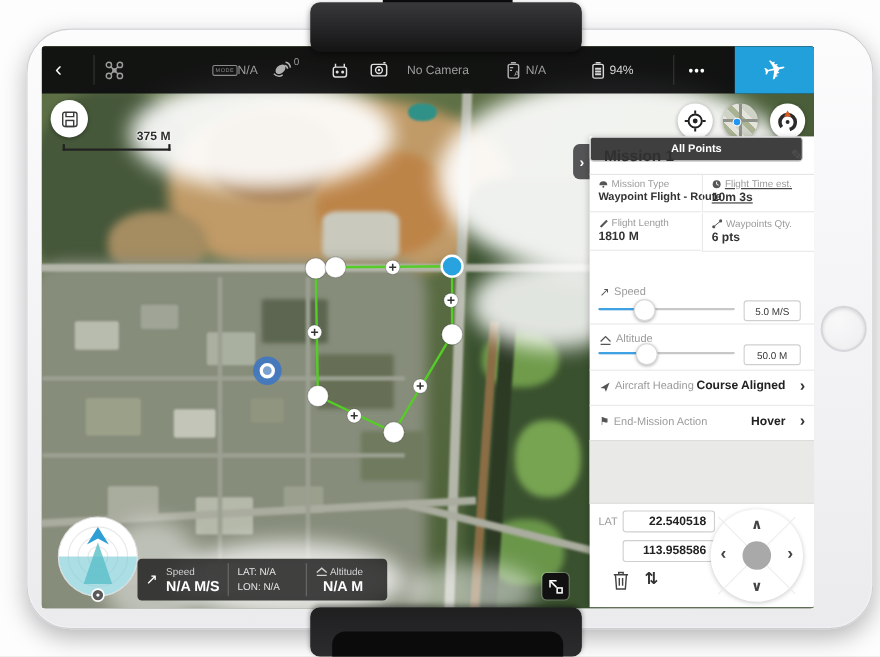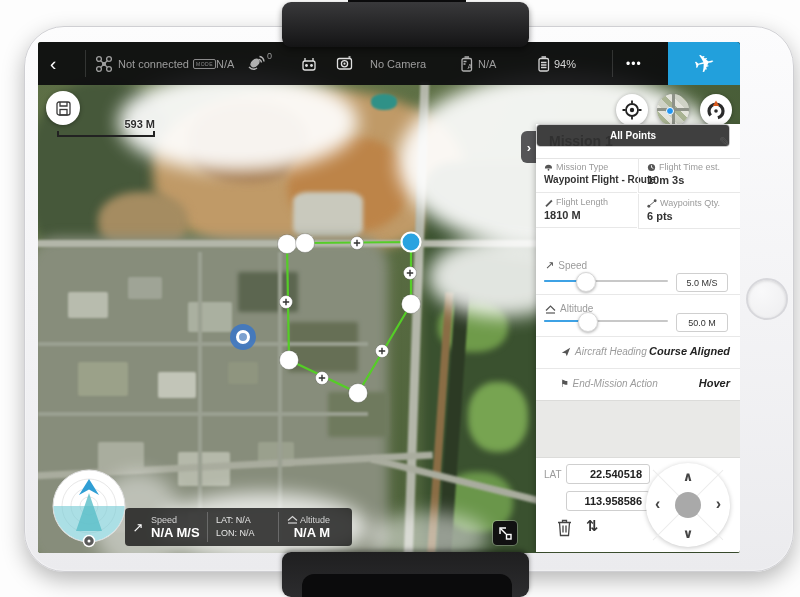--- a/index.html
+++ b/index.html
@@ -52,21 +52,21 @@
   .tab{flex:1;display:flex;align-items:center;justify-content:center;font-size:10px;}
   .tab.active{background:#3f3f3f;color:#fff;font-weight:bold;}
   .tab.inactive{background:#f1f1ef;color:#333;}
   .sec-label{position:absolute;left:9px;font-size:10px;color:#9b9b9b;display:flex;align-items:center;gap:4px;}
   .slider{position:absolute;left:8px;width:124px;height:14px;}
   .slider .track{position:absolute;left:0;right:0;top:6px;height:2px;background:#c8c8c8;border-radius:1px;}
   .slider .fill{position:absolute;left:0;top:6px;height:2px;background:#3ea2e5;border-radius:1px;}
   .slider .knob{position:absolute;top:-2px;width:18px;height:18px;border-radius:50%;background:#fff;border:1px solid #d8d8d8;box-shadow:0 1px 3px rgba(0,0,0,.3);}
   .valbox{position:absolute;right:12px;width:50px;height:17px;border:1px solid #cfcfcf;border-radius:3px;display:flex;align-items:center;justify-content:center;font-size:9px;color:#333;background:#fff;}
   .hr{position:absolute;left:0;width:204px;height:1px;background:#e8e8e8;}
-  .prow{position:absolute;left:16px;width:204px;height:32px;font-style:italic;}
+  .prow{position:absolute;left:0;width:204px;height:32px;}
   .prow .rv{position:absolute;right:26px;top:9px;font-size:11px;font-weight:bold;color:#222;}
   .prow .chev{position:absolute;right:8px;top:6px;font-size:15px;font-weight:bold;color:#333;}
   .gray-gap{left:0;top:276px;width:204px;height:56px;background:#e9e9e7;border-top:1px solid #dcdcda;border-bottom:1px solid #dcdcda;}
   .coord-label{position:absolute;left:8px;font-size:10px;color:#9b9b9b;}
   .coord-field{position:absolute;left:30px;width:84px;height:20px;border:1px solid #cfcfcf;border-radius:3px;background:#fff;display:flex;align-items:center;justify-content:flex-end;padding-right:7px;box-sizing:border-box;font-size:11px;font-weight:bold;color:#222;}
   .dpad{position:absolute;left:110px;top:339px;width:84px;height:84px;border-radius:50%;background:#fff;box-shadow:0 1px 5px rgba(0,0,0,.22);}
   .dpad:before,.dpad:after{content:"";position:absolute;left:50%;top:50%;width:118%;height:1px;background:#ececec;}
   .dpad:before{transform:translate(-50%,-50%) rotate(45deg);}
   .dpad:after{transform:translate(-50%,-50%) rotate(-45deg);}
   .dp{position:absolute;font-size:13px;font-weight:bold;color:#444;z-index:2;}
@@ -173,21 +173,20 @@
             <g stroke="#9d9d9d" stroke-width="1.3" fill="none">
               <circle cx="4" cy="4" r="2.4"></circle>
               <circle cx="14" cy="4" r="2.4"></circle>
               <circle cx="4" cy="14" r="2.4"></circle>
               <circle cx="14" cy="14" r="2.4"></circle>
               <path d="M5.5 5.5 L12.5 12.5 M12.5 5.5 L5.5 12.5"></path>
               <rect x="7" y="7" width="4" height="4" fill="#9d9d9d" stroke="none"></rect>
             </g>
           </svg>
       </div>
-      <div class="tb" style="left:80px;">Not connected</div>
       <div class="tb" style="left:155px;">
           <span class="mode-badge">MODE</span>
         </div>
       <div class="tb" style="left:178px;">N/A</div>
       <div class="tb" style="left:208px;">
         <svg width="19" height="19" viewBox="0 0 19 19">
             <g stroke="#b0b0b0" stroke-width="1.4" fill="none">
               <path d="M3 13 q4 4 8 1"></path>
               <ellipse cx="9" cy="9" rx="4.4" ry="2.8" transform="rotate(-40 9 9)" fill="#b0b0b0"></ellipse>
               <path d="M12.5 5.5 q2.5 0 3 3 M13.5 2.5 q4 .5 4.5 5"></path>
@@ -246,21 +245,21 @@
 
     <div class="abs rbtn" style="left:8px;top:49px;width:34px;height:34px;">
       <svg width="17" height="17" viewBox="0 0 17 17">
           <g stroke="#3a3a3a" stroke-width="1.3" fill="none">
             <rect x="2" y="2" width="13" height="13" rx="2"></rect>
             <path d="M5 2 v4 h7 v-4"></path>
             <rect x="5" y="9.5" width="7" height="5.5"></rect>
           </g>
         </svg>
     </div>
-    <div class="abs scale-label" style="left:70px;top:76px;width:47px;text-align:right;">593 M</div>
+    <div class="abs scale-label" style="left:70px;top:76px;width:47px;text-align:right;">375 M</div>
     <div class="abs scale-bar" style="left:19px;top:93px;width:98px;"></div>
 
     <div class="abs rbtn" style="left:578px;top:52px;width:32px;height:32px;">
       <svg width="22" height="22" viewBox="0 0 22 22">
           <g stroke="#222" stroke-width="1.8" fill="none">
             <circle cx="11" cy="11" r="6"></circle>
             <circle cx="11" cy="11" r="2.2" fill="#222" stroke="none"></circle>
             <path d="M11 1.5 v3 M11 17.5 v3 M1.5 11 h3 M17.5 11 h3"></path>
           </g>
         </svg>
@@ -337,21 +336,21 @@
       <div class="cell" style="left:0;top:34px;">
         <div class="cl-label">
             <svg width="9" height="9" viewBox="0 0 10 10">
               <path d="M1 6 a4 4 0 0 1 8 0 z" fill="#555"></path>
               <circle cx="5" cy="7.5" r="1" fill="#555"></circle>
             </svg>
             <span>Mission Type</span>
           </div>
         <div class="cl-value" style="font-size:10px;">Waypoint Flight - Route</div>
       </div>
-      <div class="cell r" style="top:34px;">
+      <div class="cell r" style="top:34px;text-decoration:underline;">
         <div class="cl-label">
             <svg width="9" height="9" viewBox="0 0 10 10">
               <circle cx="5" cy="5" r="4" fill="#555"></circle>
               <path d="M5 2.5 V5 L7 6" stroke="#fff" stroke-width="1" fill="none"></path>
             </svg>
             <span>Flight Time est.</span>
           </div>
         <div class="cl-value">10m 3s</div>
       </div>
       <div class="cell" style="left:0;top:69px;">

